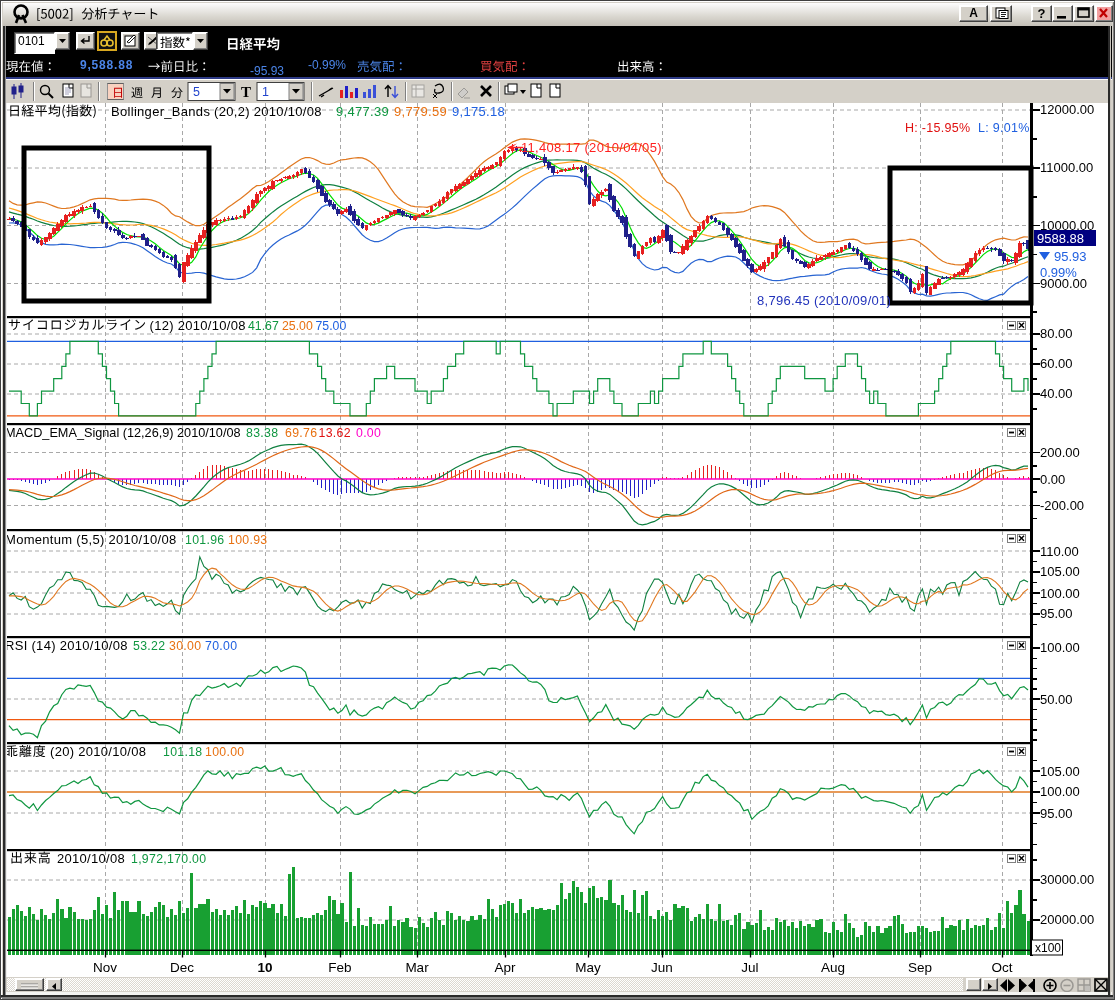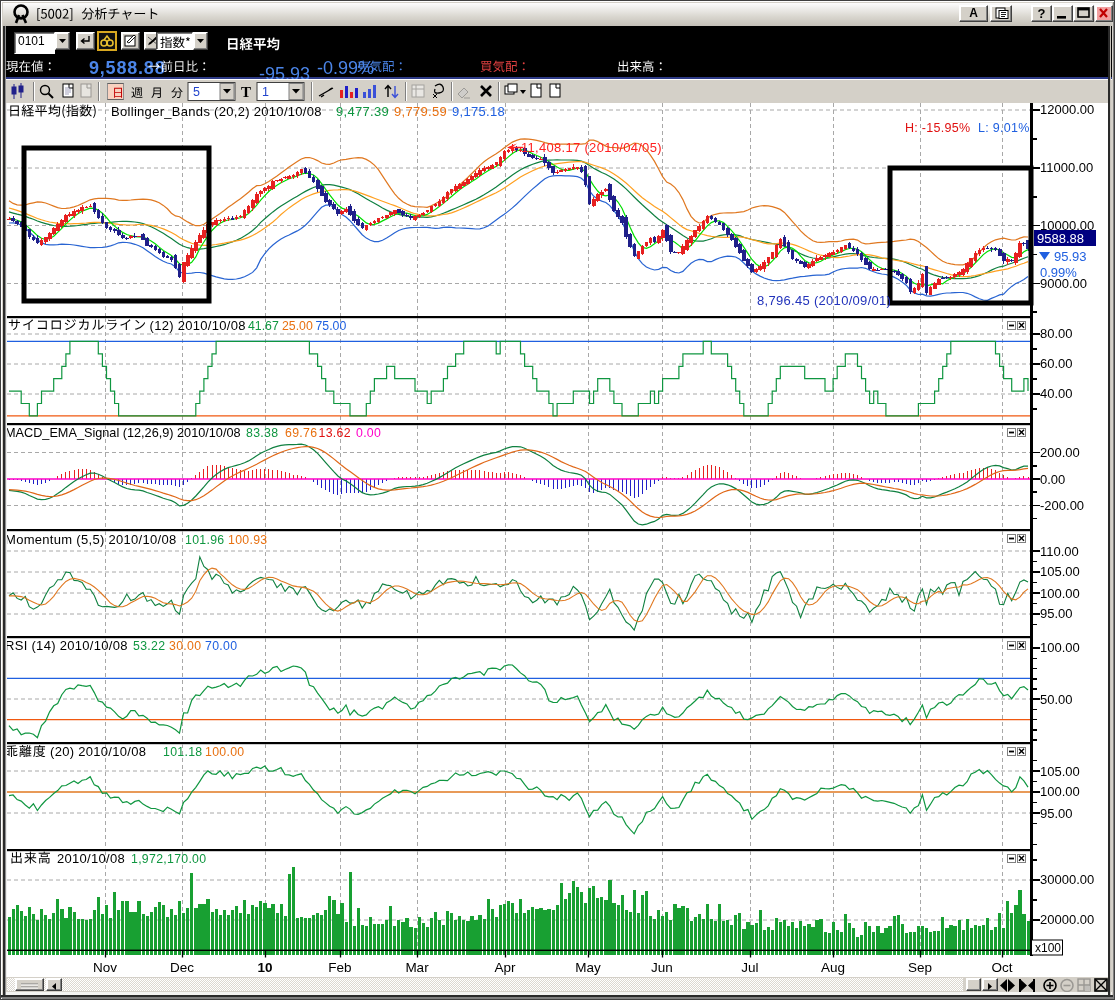--- a/index.html
+++ b/index.html
@@ -1,18 +1,18 @@
 <!DOCTYPE html>
 <html><head><meta charset="utf-8"><style>
 * { margin:0; padding:0; box-sizing:border-box; }
 body { width:1115px; height:1000px; font-family:"Liberation Sans",sans-serif; background:#d4d0c8; position:relative; overflow:hidden; }
 .abs { position:absolute; }
 .btn { position:absolute; background:#d4d0c8; border:1px solid; border-color:#fff #404040 #404040 #fff; box-shadow:inset -1px -1px 0 #808080, inset 1px 1px 0 #ffffff; }
 .sunk { position:absolute; background:#fff; border:1px solid; border-color:#404040 #fff #fff #404040; box-shadow:inset 1px 1px 0 #808080; }
-.tseg { position:absolute; font-size:18px;margin-left:9px; }
+.tseg { position:absolute; font-size:12px; }
 </style></head><body>
 <div class="abs" style="left:0;top:0;width:1115px;height:1000px;border:1px solid #404040;box-shadow:inset 1px 1px 0 #fff, inset -1px -1px 0 #808080;"></div>
 <div class="abs" style="left:3px;top:3px;width:1109px;height:23px;background:linear-gradient(#fdfdfd,#d9d6cf 60%,#c4c0b8);"></div>
 <svg class="abs" style="left:8px;top:3px" width="26" height="22" viewBox="0 0 26 22">
  <circle cx="13" cy="9" r="6.5" fill="none" stroke="#000" stroke-width="2.6"></circle>
  <path d="M8 20 L11 12 M18 20 L14.5 12" stroke="#000" stroke-width="2.6" fill="none"></path>
  <path d="M6.5 11 a7.5 7.5 0 0 0 13 0" fill="none" stroke="#000" stroke-width="1.8"></path>
 </svg>
 <div class="btn" style="left:959px;top:5px;width:29px;height:17px;font-weight:bold;font-size:12px;text-align:center;line-height:15px;">A</div>
 <div class="btn" style="left:990px;top:5px;width:22px;height:17px;"><svg width="20" height="15" viewBox="0 0 20 15">

